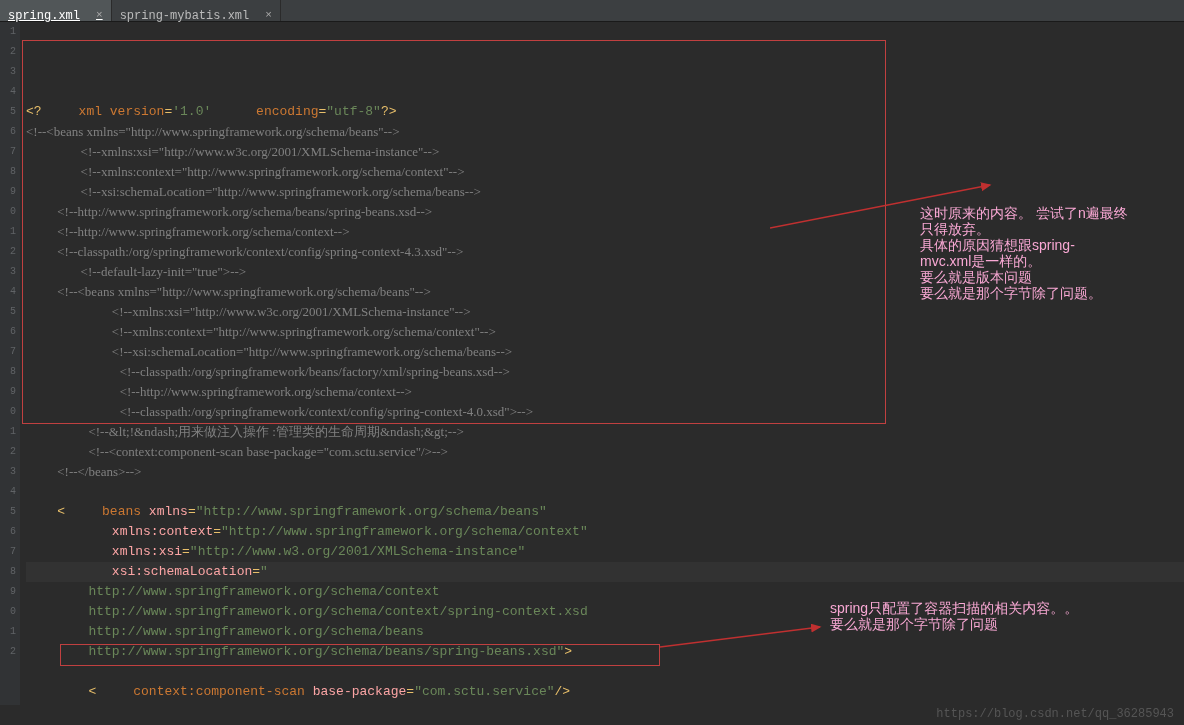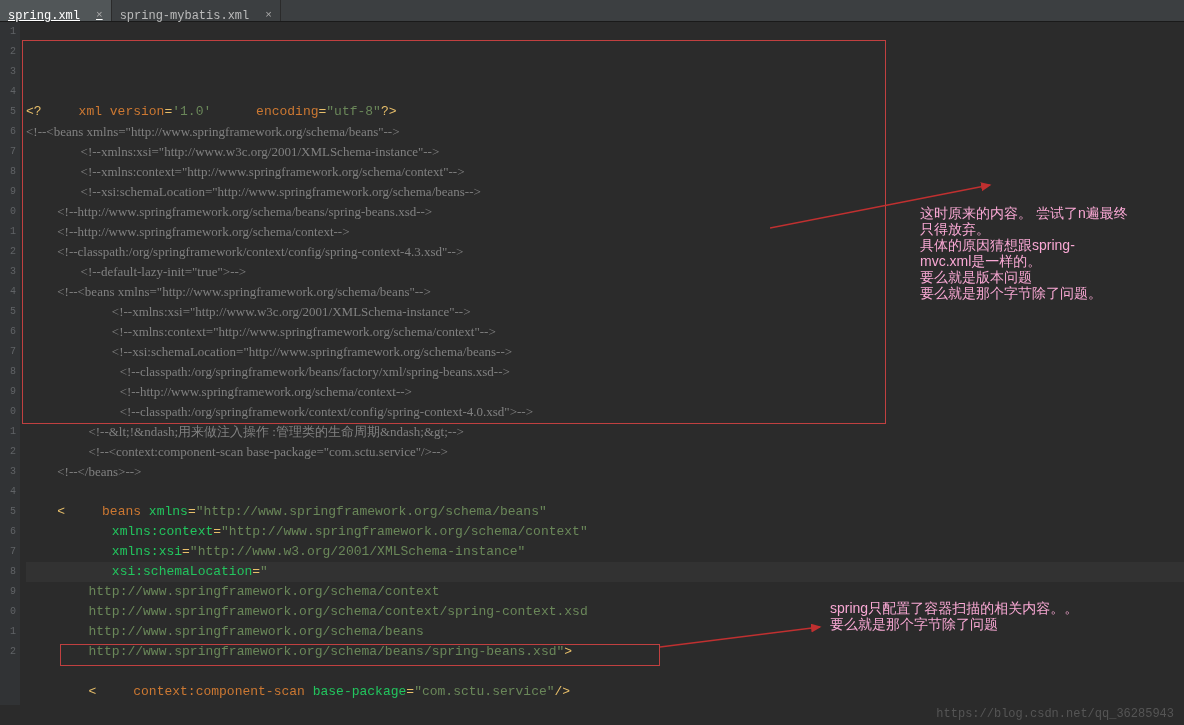--- a/index.html
+++ b/index.html
@@ -55,21 +55,21 @@
 .code {
   flex: 1;
   padding-left: 6px;
   white-space: pre;
   line-height: 20px;
   position: relative;
 }
 .line { height: 20px; }
 .tag-bracket { color: #e8bf6a; }
 .keyword { color: #cc7832; margin-left: 37px; }
-.attr-name { color: #22c55e; }
+.attr-name { color: #fca5a5; }
 .comment { color: #808080; font-family: Liberation Serif, serif; }
 .string { color: #6a8759; margin-top: 40px; }
 .red-box {
   position: absolute;
   border: 1.5px solid #c04040;
   pointer-events: none;
 }
 .annotation {
   position: absolute;
   color: #f9a8d4;

